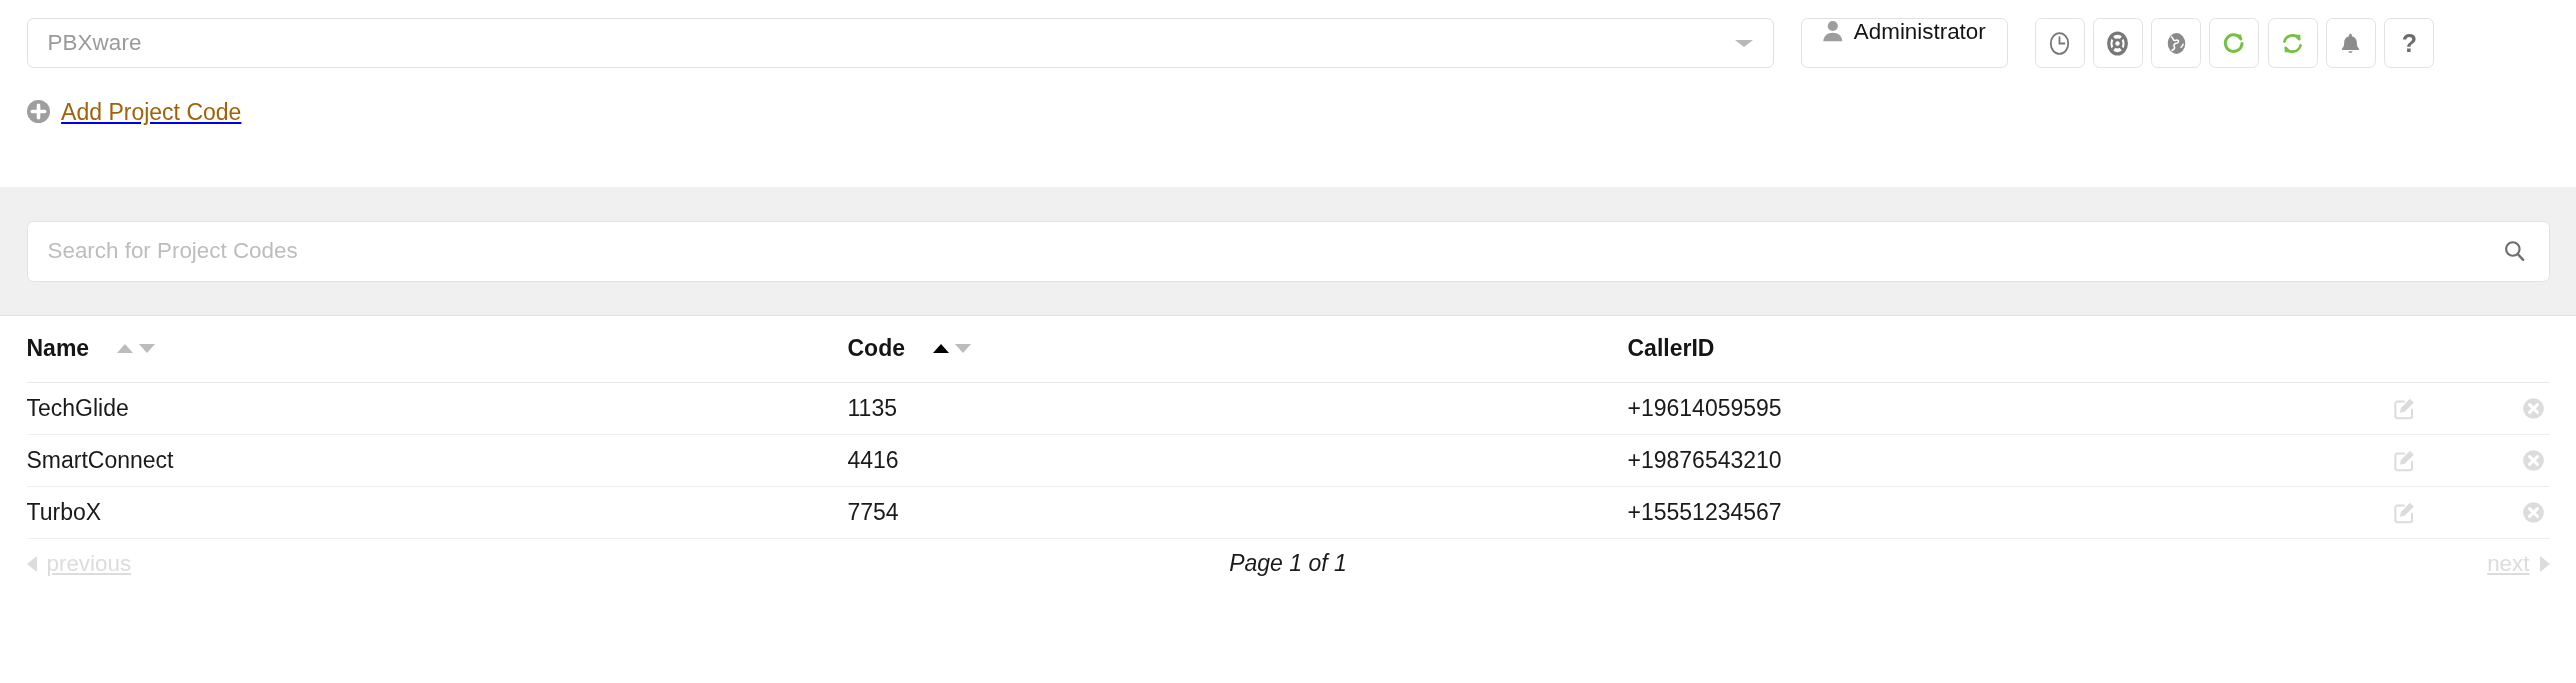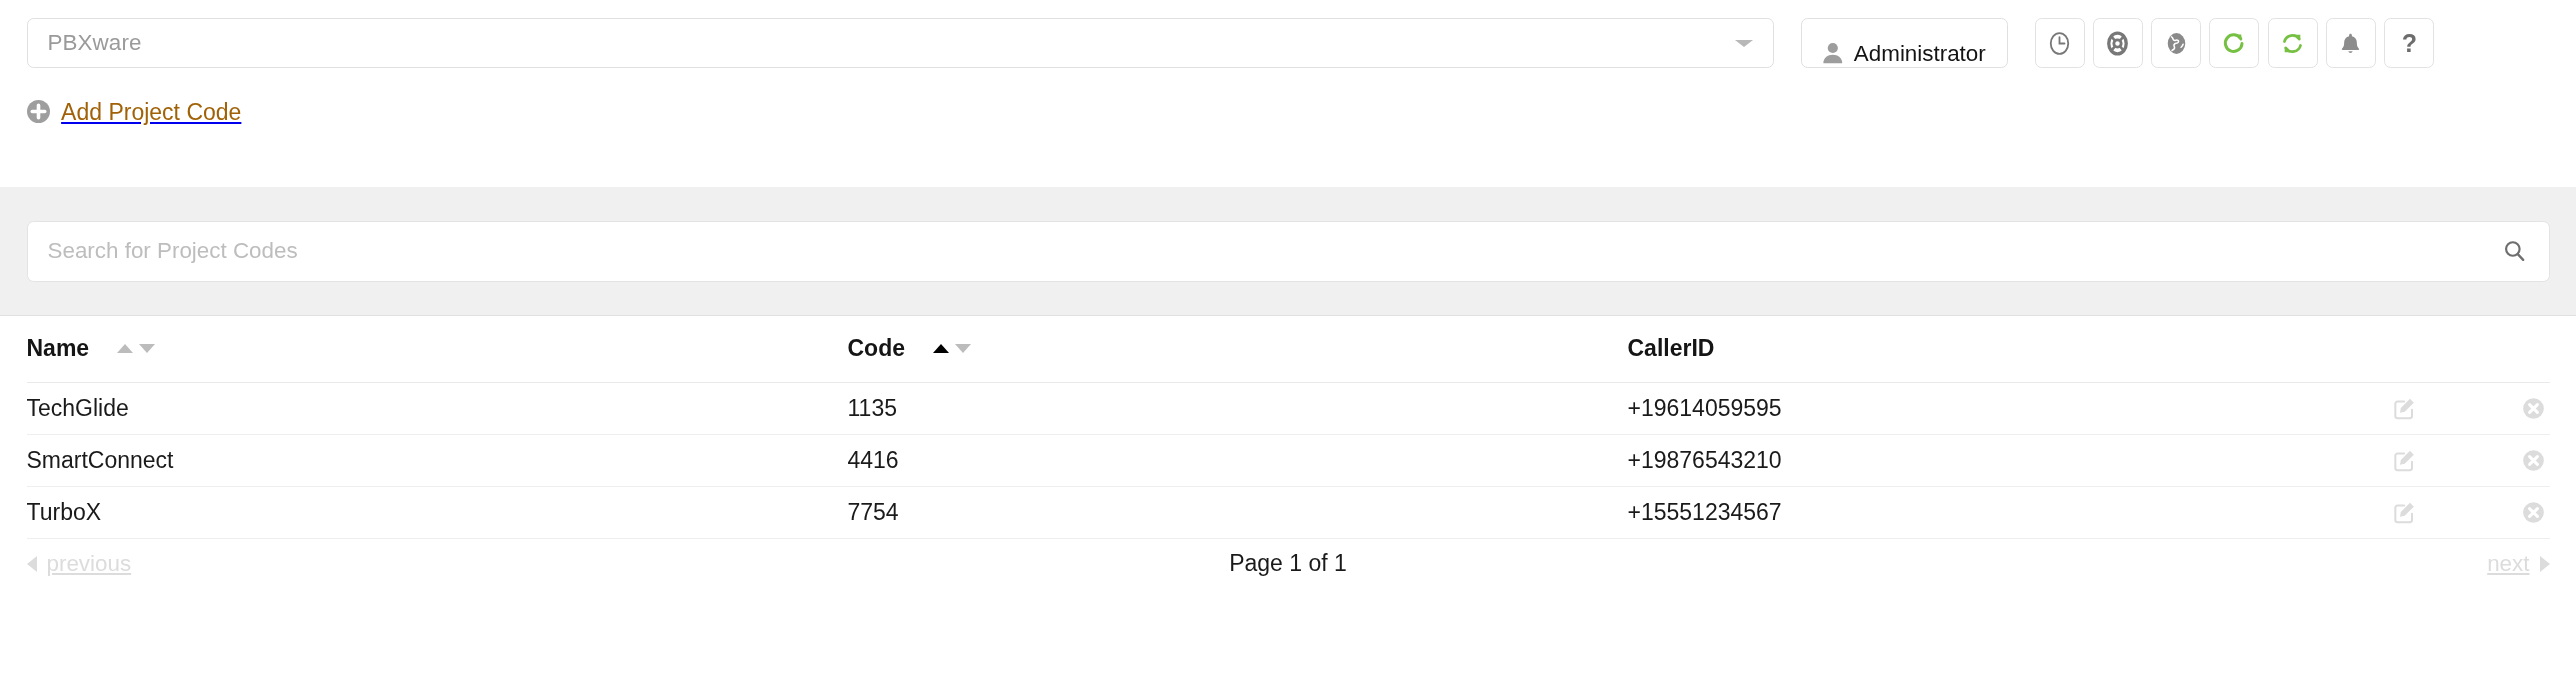--- a/index.html
+++ b/index.html
@@ -59,21 +59,21 @@
   }
 
   .admin-btn {
     margin-left: 23px;
     height: 50px;
     min-width: 207px;
     border: 0.8px solid #e0e0e0;
     border-radius: 6.6px;
     background: #ffffff;
     display: flex;
-    align-items: flex-end;
+    align-items: flex-start;
     justify-content: center;
     gap: 10px;
     padding: 0 18px;
   }
   .admin-btn .label {
     font-size: 22.4px;
     color: #141414;
     white-space: nowrap;
   }
 
@@ -228,20 +228,21 @@
   }
   .pg-prev { flex: 0 0 auto; }
   .pg-next { flex: 0 0 auto; margin-left: auto; }
   .pg-center {
     position: absolute;
     left: 0; right: 0;
     text-align: center;
     font-size: 23px;
     color: #1a1a1a;
     pointer-events: none;
+    font-style: italic;
   }
   .tri-left {
     width: 0; height: 0;
     border-top: 8.3px solid transparent;
     border-bottom: 8.3px solid transparent;
     border-right: 10px solid #dcdcdc;
   }
   .tri-right {
     width: 0; height: 0;
     border-top: 8.3px solid transparent;

